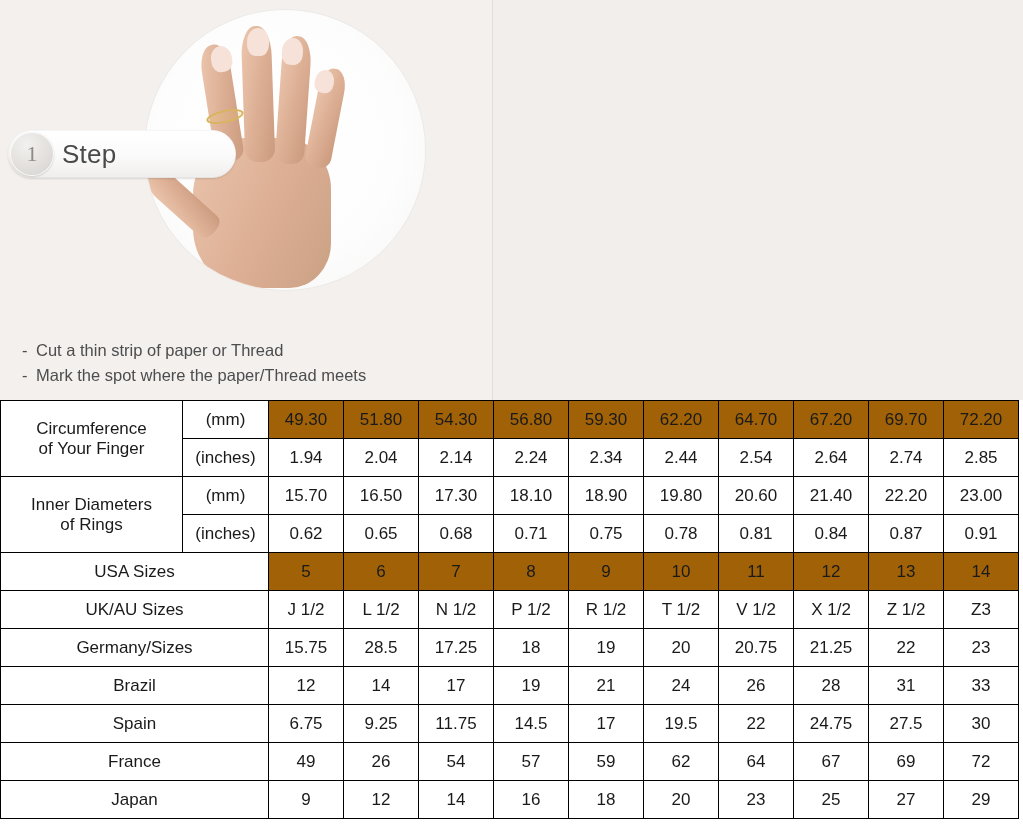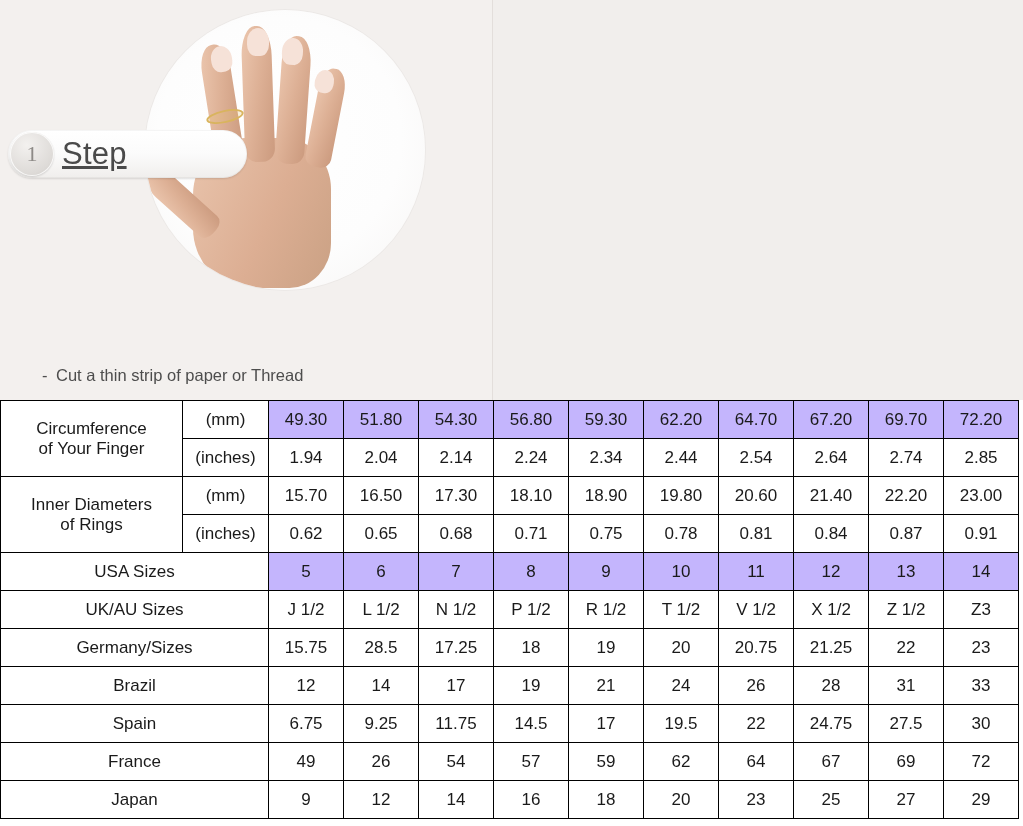--- a/index.html
+++ b/index.html
@@ -149,37 +149,36 @@
     background: radial-gradient(circle at 38% 30%, #f3f1ef 0%, #dddad7 70%, #c9c5c2 100%);
     box-shadow: inset 0 0 0 1px rgba(255,255,255,0.8), 0 1px 2px rgba(0,0,0,0.15);
     display: flex;
     align-items: center;
     justify-content: center;
     font-size: 22px;
     color: #8d8a87;
     font-family: "Liberation Serif", serif;
   }
   .step-word {
-    font-size: 31px;
+    font-size: 26px;
     color: #4a4a4a;
     letter-spacing: .2px;
-    text-decoration: underline;
   }
 
   
   .bullets {
     position: absolute;
     bottom: 12px;
     font-size: 16.5px;
     line-height: 25px;
     color: #4d4d4d;
   }
   .bullets.b1 { left: 22px; }
   .bullets.b2 { left: 20px; }
-  .bullets div { white-space: nowrap; margin-left: 20px; }
+  .bullets div { white-space: nowrap; }
   .dash { display: inline-block; width: 14px; }
 
   
   table.size-chart {
     border-collapse: collapse;
     width: 808px;
     table-layout: fixed;
     font-family: "Liberation Sans", sans-serif;
   }
   table.size-chart td {
@@ -199,21 +198,21 @@
   }
   td.lbl-left {
     text-align: left;
     font-size: 18px;
     padding-left: 8px;
     margin-top: 18px;
   }
   td.unit {
     font-size: 16px;
   }
-  td.shade { background: #c4b5fd; }
+  td.shade { background: #a16207; }
   .col-lbl  { width: 182px; }
   .col-unit { width: 86px; }
   .col-v    { width: 75px; }
 </style>
 </head>
 <body>
 
 <div class="top">
 
   <div class="panel left">
@@ -236,20 +235,21 @@
       </div>
     </div>
 
     <div class="step-badge s1">
       <div class="step-num">1</div>
       <div class="step-word">Step</div>
     </div>
 
     <div class="bullets b1">
       <div><span class="dash">-</span><span>Cut a thin strip of paper or Thread</span></div>
+      <div><span class="dash">-</span><span>Mark the spot where the paper/Thread meets</span></div>
     </div>
   </div>
 
   <div class="panel right">
 
     <div class="photo p2">
 
       <div class="palm1" style="left:112px; top:6px; width:120px; height:120px; border-radius:44% 40% 36% 46%;"></div>
       <div class="finger" style="left:44px; top:52px; width:32px; height:96px; transform:rotate(-40deg);"></div>
       <div class="finger" style="left:90px; top:96px; width:28px; height:68px; transform:rotate(-20deg);"></div>

